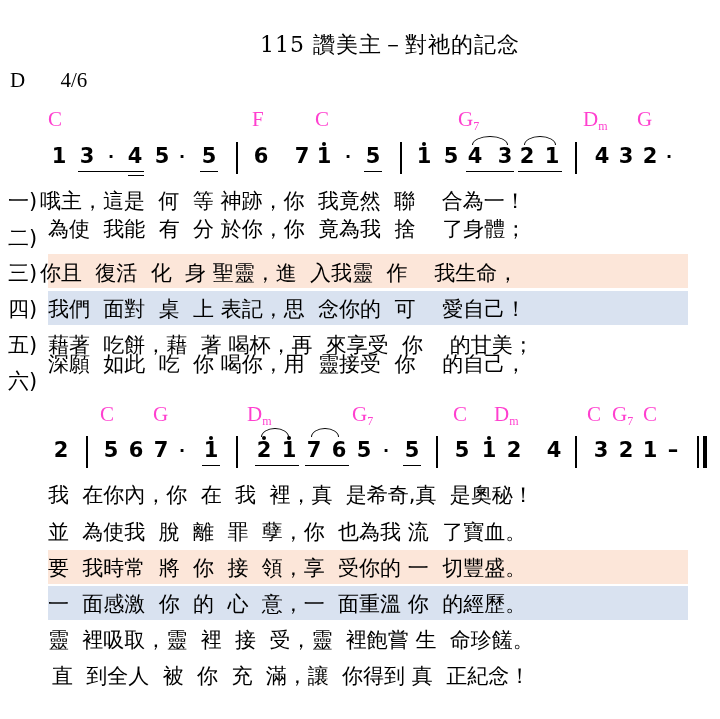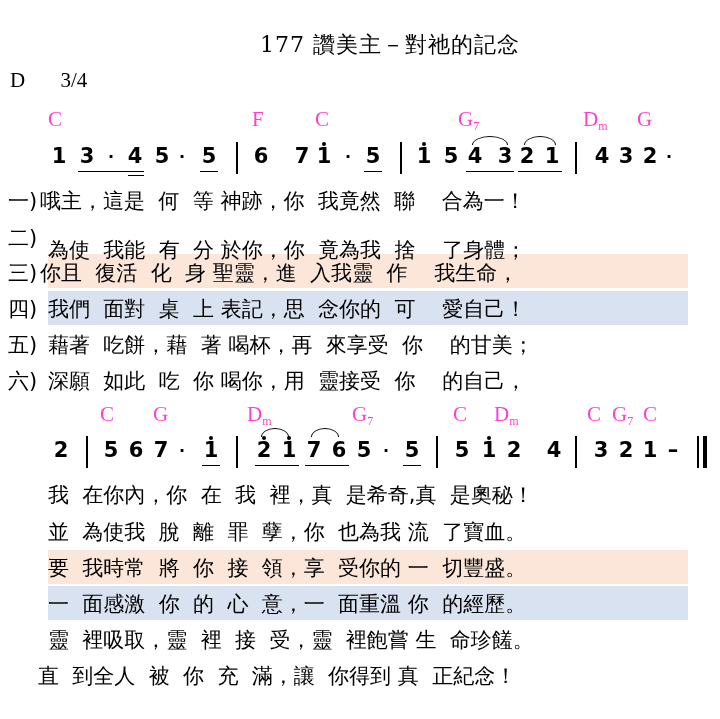--- a/index.html
+++ b/index.html
@@ -21,24 +21,24 @@
   .slur { border:1.5px solid #000; border-bottom:none; border-radius:50% 50% 0 0 / 100% 100% 0 0; height:8px; }
   .band { left:48px; width:640px; height:34px; }
   .band.peach { background:#fce6d9; }
   .band.blue { background:#d9e2f0; }
   .lyric { font-family:"DejaVu Sans", sans-serif; font-size:21px; white-space:pre; }
   .vlabel { font-family:"DejaVu Sans", sans-serif; font-size:21px; left:8px; }
 </style>
 </head>
 <body>
 
-<div class="abs title">177  讚美主－對祂的記念</div>
+<div class="abs title">115  讚美主－對祂的記念</div>
 <div class="abs meta">
   <span>D</span>
-  <span>3/4</span>
+  <span>4/6</span>
 </div>
 
 <div>
   <div class="abs chord" style="left:48px;top:107px"><span>C</span></div>
   <div class="abs chord" style="left:252px;top:107px"><span>F</span></div>
   <div class="abs chord" style="left:315px;top:107px"><span>C</span></div>
   <div class="abs chord" style="left:458px;top:107px"><span>G</span><sub>7</sub></div>
   <div class="abs chord" style="left:583px;top:107px"><span>D</span><sub>m</sub></div>
   <div class="abs chord" style="left:637px;top:107px"><span>G</span></div>
 </div>
@@ -81,29 +81,29 @@
   <div class="abs dotsym" style="left:662px;top:147px">·</div>
 </div>
 
 <div class="abs band peach" style="top:254px"></div>
 <div class="abs band blue" style="top:291px"></div>
 
 <div>
   <div class="abs vlabel" style="top:187px">一)</div>
   <div class="abs lyric" style="left:40px;top:187px">哦主，這是  何  等 神跡，你  我竟然  聯    合為一！</div>
   <div class="abs vlabel" style="top:224px">二)</div>
-  <div class="abs lyric" style="left:48px;top:236px">為使  我能  有  分 於你，你  竟為我  捨    了身體；</div>
+  <div class="abs lyric" style="left:48px;top:215px">為使  我能  有  分 於你，你  竟為我  捨    了身體；</div>
   <div class="abs vlabel" style="top:259px">三)</div>
   <div class="abs lyric" style="left:40px;top:259px">你且  復活  化  身 聖靈，進  入我靈  作    我生命，</div>
   <div class="abs vlabel" style="top:295px">四)</div>
   <div class="abs lyric" style="left:48px;top:295px">我們  面對  桌  上 表記，思  念你的  可    愛自己！</div>
   <div class="abs vlabel" style="top:331px">五)</div>
   <div class="abs lyric" style="left:48px;top:331px">藉著  吃餅，藉  著 喝杯，再  來享受  你    的甘美；</div>
   <div class="abs vlabel" style="top:367px">六)</div>
-  <div class="abs lyric" style="left:48px;top:367px">深願  如此  吃  你 喝你，用  靈接受  你    的自己，</div>
+  <div class="abs lyric" style="left:48px;top:350px">深願  如此  吃  你 喝你，用  靈接受  你    的自己，</div>
 </div>
 
 <div>
   <div class="abs chord" style="left:100px;top:402px"><span>C</span></div>
   <div class="abs chord" style="left:153px;top:402px"><span>G</span></div>
   <div class="abs chord" style="left:247px;top:402px"><span>D</span><sub>m</sub></div>
   <div class="abs chord" style="left:352px;top:402px"><span>G</span><sub>7</sub></div>
   <div class="abs chord" style="left:453px;top:402px"><span>C</span></div>
   <div class="abs chord" style="left:494px;top:402px"><span>D</span><sub>m</sub></div>
   <div class="abs chord" style="left:587px;top:402px"><span>C</span></div>
@@ -153,14 +153,14 @@
 
 <div class="abs band peach" style="top:550px"></div>
 <div class="abs band blue" style="top:586px"></div>
 
 <div>
   <div class="abs lyric" style="left:48px;top:481px">我  在你內，你  在  我  裡，真  是希奇,真  是奧秘！</div>
   <div class="abs lyric" style="left:48px;top:518px">並  為使我  脫  離  罪  孽，你  也為我 流  了寶血。</div>
   <div class="abs lyric" style="left:48px;top:554px">要  我時常  將  你  接  領，享  受你的 一  切豐盛。</div>
   <div class="abs lyric" style="left:48px;top:590px">一  面感激  你  的  心  意，一  面重溫 你  的經歷。</div>
   <div class="abs lyric" style="left:48px;top:626px">靈  裡吸取，靈  裡  接  受，靈  裡飽嘗 生  命珍饈。</div>
-  <div class="abs lyric" style="left:38px;top:662px">直  到全人  被  你  充  滿，讓  你得到 真  正紀念！</div>
+  <div class="abs lyric" style="left:52px;top:662px">直  到全人  被  你  充  滿，讓  你得到 真  正紀念！</div>
 </div>
 
 </body></html>

